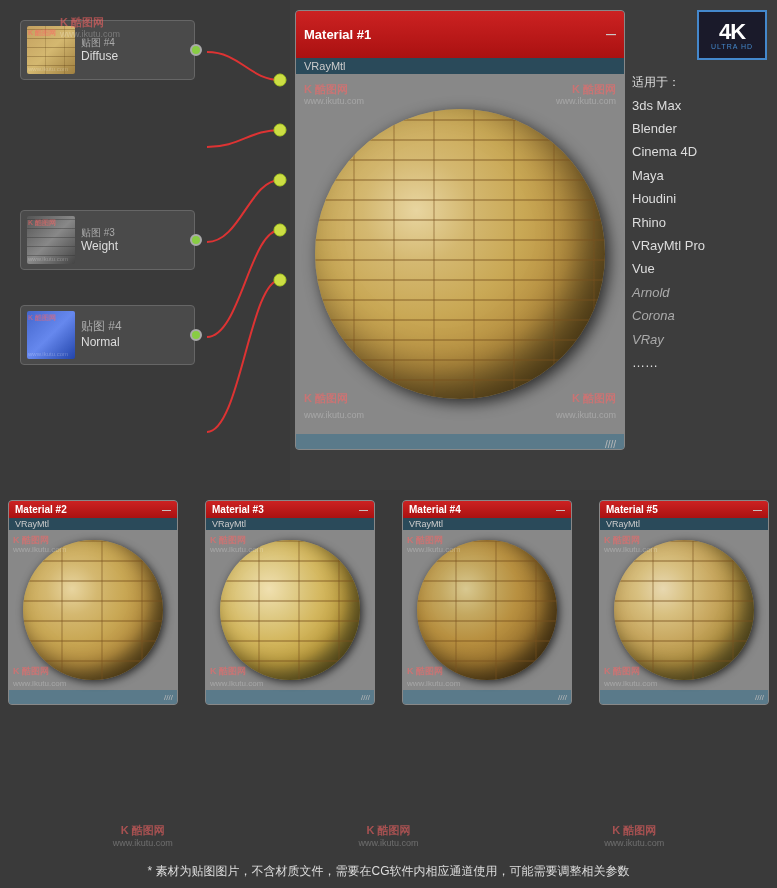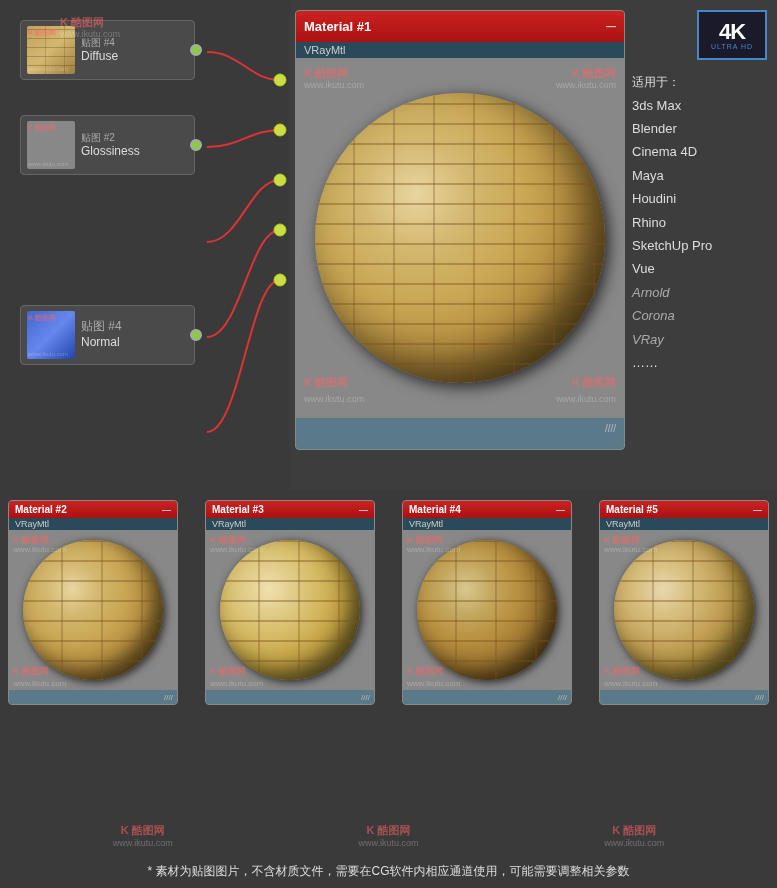--- a/index.html
+++ b/index.html
@@ -89,21 +89,21 @@
       border-radius: 4px;
       border: 1px solid #888;
       overflow: hidden;
     }
 
     .material-card-header {
       background: linear-gradient(to bottom, #cc2222, #aa1111);
       color: white;
       font-size: 13px;
       font-weight: bold;
-      padding: 8px 8px;
+      padding: 16px 8px;
       display: flex;
       justify-content: space-between;
       align-items: center;
     }
 
     .material-card-subheader {
       background: #2a4a5a;
       color: #ccc;
       font-size: 11px;
       padding: 2px 8px;
@@ -399,32 +399,33 @@
         <span class="wm-logo" style="font-size:7px;top:2px;left:1px;">K 酷图网</span>
         <span class="wm-url" style="font-size:6px;bottom:2px;left:1px;">www.ikutu.com</span>
       </div>
       <div class="node-label">
         <div style="color:#aaa;font-size:10px;">贴图 #4</div>
         <div>Diffuse</div>
       </div>
       <div class="node-connector-right"></div>
     </div>
 
-    <div class="node-item" style="top:115px; left:20px;">
-      <div class="node-thumb" style="background: #888; position:relative; overflow:hidden;">
+
+    <div class="node-item" style="top:210px; left:20px;">
+      <div class="node-thumb" style="background: linear-gradient(135deg, #555 0%, #888 50%, #444 100%); position:relative; overflow:hidden;">
+        <div style="position:absolute;top:0;left:0;right:0;bottom:0;background-image:repeating-linear-gradient(0deg,transparent,transparent 8px,rgba(50,50,50,0.4) 8px,rgba(50,50,50,0.4) 9px)"></div>
         <span class="wm-logo" style="font-size:7px;top:2px;left:1px;">K 酷图网</span>
         <span class="wm-url" style="font-size:6px;bottom:2px;left:1px;">www.ikutu.com</span>
       </div>
       <div class="node-label">
-        <div style="color:#aaa;font-size:10px;">贴图 #2</div>
-        <div>Glossiness</div>
+        <div style="color:#aaa;font-size:10px;">贴图 #3</div>
+        <div>Weight</div>
       </div>
       <div class="node-connector-right"></div>
     </div>
-
 
     <div class="node-item" style="top:305px; left:20px;">
       <div class="node-thumb" style="background: linear-gradient(135deg, #4466cc 0%, #6688ee 50%, #2244aa 100%); position:relative; overflow:hidden;">
         <span class="wm-logo" style="font-size:7px;top:2px;left:1px;">K 酷图网</span>
         <span class="wm-url" style="font-size:6px;bottom:2px;left:1px;">www.ikutu.com</span>
       </div>
       <div class="node-label">
         <div style="color:#aaa;font-size:12px;">贴图 #4</div>
 
         <div>Normal</div>
@@ -487,21 +488,21 @@
     </div>
 
     <div class="compat-list">
       <span class="compat-title">适用于：</span>
       <span class="compat-item">3ds Max</span>
       <span class="compat-item">Blender</span>
       <span class="compat-item">Cinema 4D</span>
       <span class="compat-item">Maya</span>
       <span class="compat-item">Houdini</span>
       <span class="compat-item">Rhino</span>
-      <span class="compat-item">SketchUp Pro</span>
+      <span class="compat-item">VRayMtl Pro</span>
       <span class="compat-item">Vue</span>
       <span class="compat-item italic">Arnold</span>
       <span class="compat-item italic">Corona</span>
       <span class="compat-item italic">VRay</span>
       <span class="compat-item">……</span>
     </div>
   </div>
 
   <span class="wm-logo" style="top:15px;left:60px;font-size:11px;z-index:10;">K 酷图网</span>
   <span class="wm-url" style="top:29px;left:60px;font-size:9px;z-index:10;">www.ikutu.com</span>

